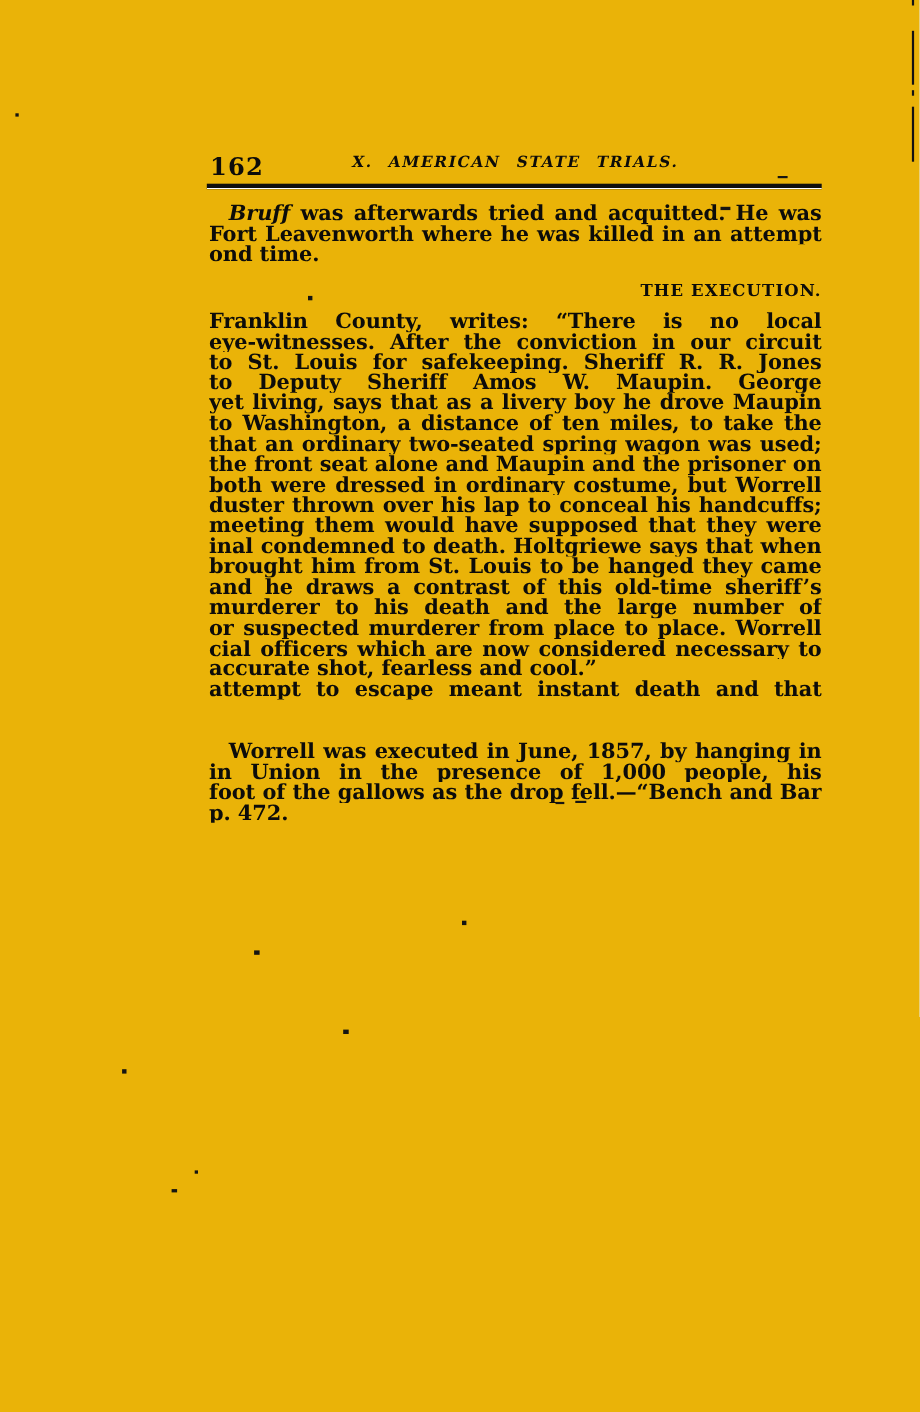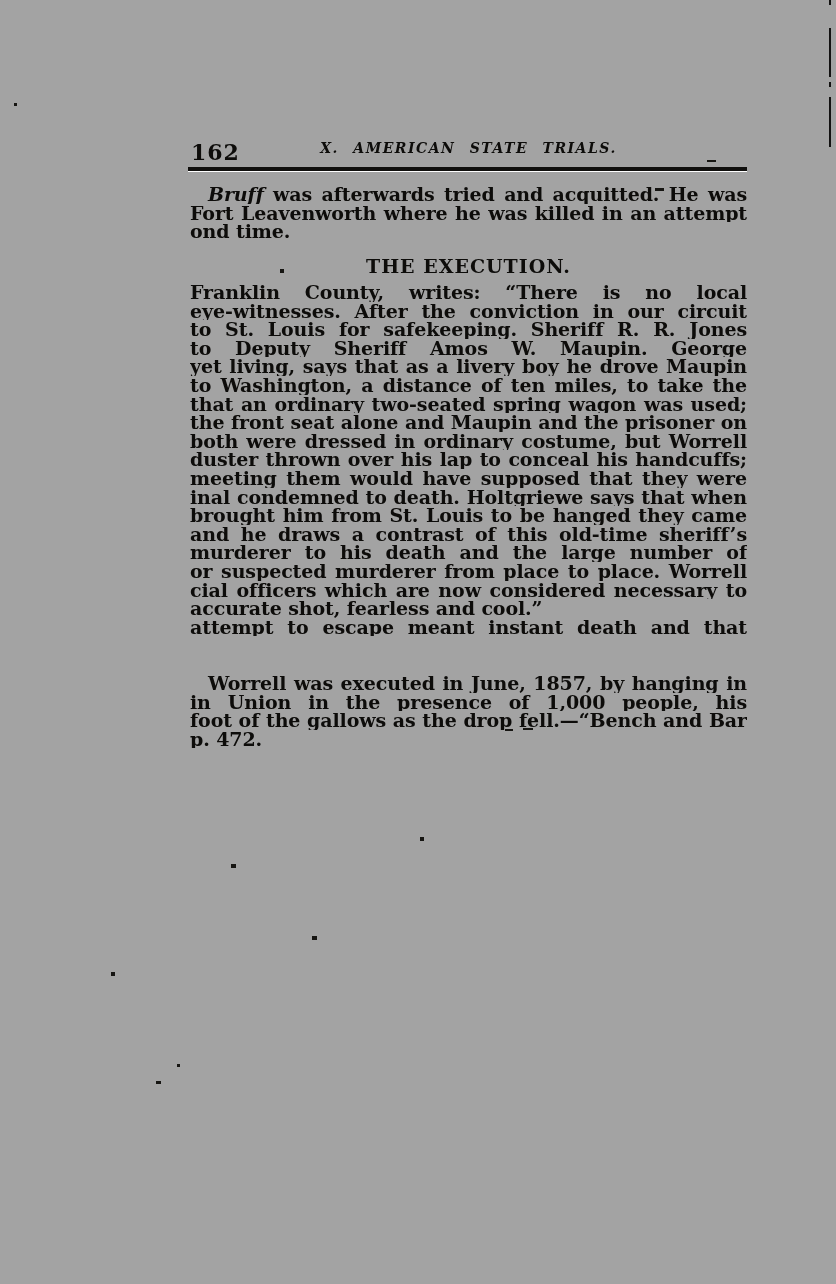--- a/index.html
+++ b/index.html
@@ -1,19 +1,19 @@
 <!DOCTYPE html>
 <html><head>
 <meta charset="utf-8">
 <style>
   html,body{margin:0;padding:0;background:#e8e8e8;}
   .page{
     position:relative;
     width:836px;height:1284px;
-    background:#a3a3a3;
+    background:#eab308;
     overflow:hidden;
     font-family:"DejaVu Serif", serif;
     color:#0d0c0a;
   }
   
   .page-number{
     position:absolute;left:191px;top:139px;
     font-size:22px;font-weight:bold;letter-spacing:1px;
   }
   .running-title{
@@ -23,22 +23,22 @@
     letter-spacing:1.5px;word-spacing:8px;
   }
   .header-rule{
     position:absolute;left:188px;top:167px;width:559px;height:5px;
     background:#100f0d;
     box-shadow:0 -1px 0 #fefefe inset;
   }
   
   .section-heading{
     position:absolute;left:190px;top:255px;width:557px;
-    text-align:center;
-    font-size:19px;font-weight:bold;letter-spacing:1px;
+    text-align:right;
+    font-size:15px;font-weight:bold;letter-spacing:1px;
   }
   
   .col{
     position:absolute;left:190px;width:557px;
     font-size:19px;font-weight:bold;
     letter-spacing:-0.1px;
   }
   .p1{top:185px;}
   .p2{top:283px;}
   .p3{top:674px;}

